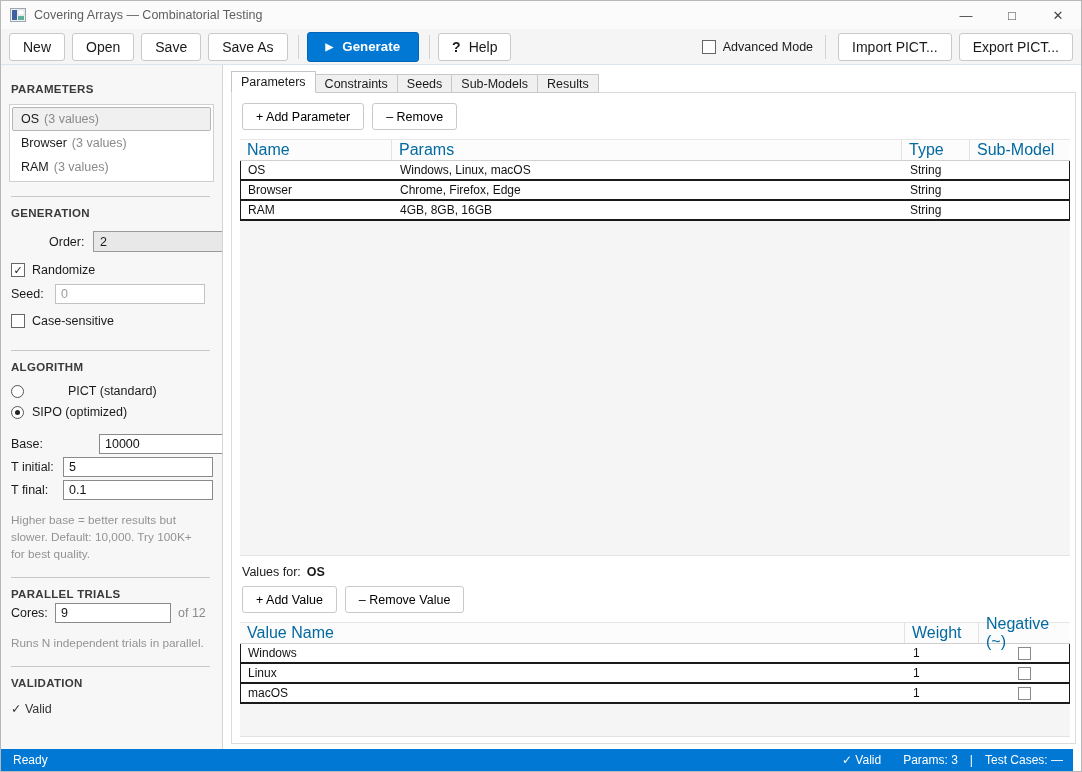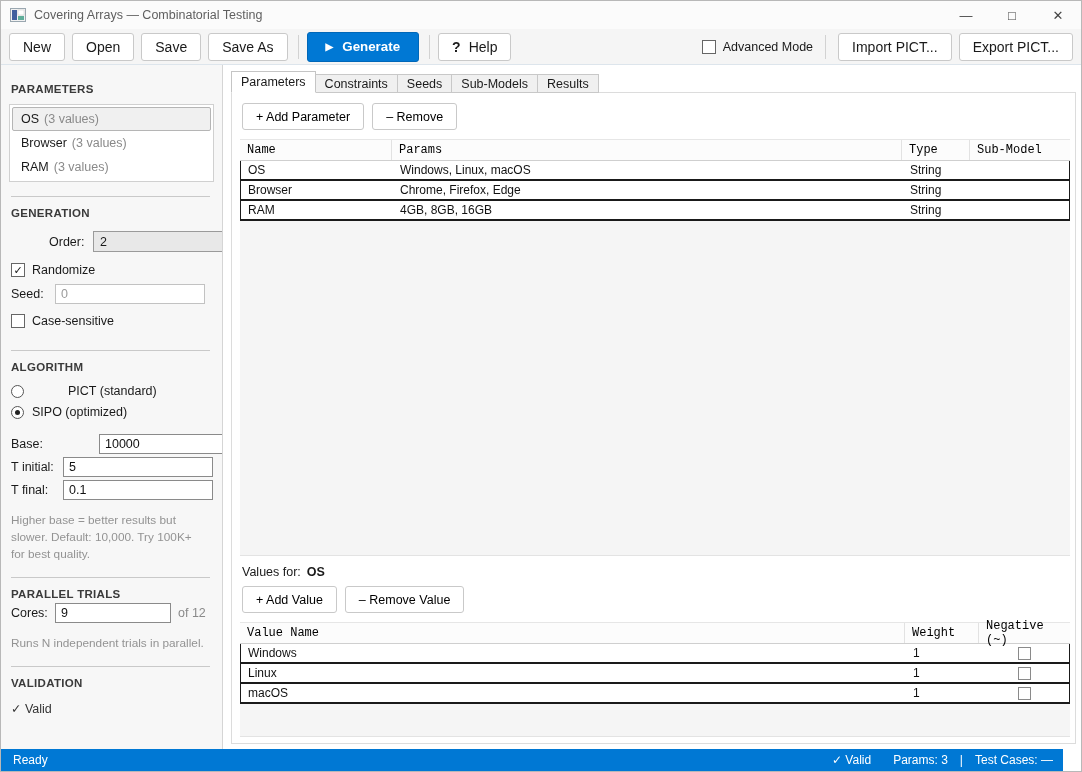--- a/index.html
+++ b/index.html
@@ -55,37 +55,37 @@
   .tab { height:19px; padding:0 9px; display:flex; align-items:center; font-size:12.5px; background:#f0f0f0; border:1px solid #c8c8c8; border-left:none; color:#1a1a1a; }
   .tab:first-child { border-left:1px solid #c8c8c8; }
   .tab.active { background:#fff; height:22px; border:1px solid #c5c5c5; border-bottom:1px solid #fff; position:relative; z-index:3; }
   .tabpage { position:absolute; top:27px; left:0; width:845px; bottom:5px; border:1px solid #dcdcdc; background:#fff; }
   .btn-row { position:absolute; left:10px; display:flex; }
   .page-btn { height:27px; padding:0 13px; background:#fff; border:1px solid #c9c9c9; border-radius:3px; margin-right:8px; display:flex; align-items:center; font-size:12.5px; }
 
   
   .grid { position:absolute; left:8px; width:830px; background:#f5f5f5; border-bottom:1px solid #e3e3e3; }
   .grid-header { display:flex; height:22px; background:#fcfcfc; border-top:1px solid #e6e6e6; border-bottom:1px solid #cfcfcf; }
-  .ghc { display:flex; align-items:center; padding-left:7px; font-size:12px; color:#000000; border-right:1px solid #e2e2e2;font-family:Liberation Mono, monospace; }
+  .ghc { display:flex; align-items:center; padding-left:7px; font-size:16px; color:#0369a1; border-right:1px solid #e2e2e2; }
   .grid-rows { border-left:1px solid #1a1a1a; border-right:1px solid #1a1a1a; background:#fff; }
   .grow { display:flex; height:20px; border-bottom:2px solid #1a1a1a; background:#fff; }
   .gc { display:flex; align-items:center; padding-left:7px; font-size:12px; color:#111; overflow:hidden; white-space:nowrap; }
   .gc.center { justify-content:center; padding-left:0; }
   .neg-box { width:13px; height:13px; border:1px solid #8a8a8a; background:#fff; }
   .grid-filler { background:#f5f5f5; }
   
   .t1c0{width:152px;} .t1c1{width:510px;} .t1c2{width:68px;} .t1c3{flex:1; border-right:none;}
   
   .t2c0{width:665px;} .t2c1{width:74px;} .t2c2{flex:1; border-right:none;}
 
   .values-for { position:absolute; left:10px; top:472px; display:flex; align-items:center; }
   .values-for b { margin-left:6px; }
 
   
-  .statusbar { position:absolute; left:0; right:18px; bottom:0; height:22px; background:#0078d4; color:#fff; display:flex; align-items:center; font-size:12px; padding:0 10px 0 12px; }
+  .statusbar { position:absolute; left:0; right:8px; bottom:0; height:22px; background:#0078d4; color:#fff; display:flex; align-items:center; font-size:12px; padding:0 10px 0 12px; }
   .sb-right { margin-left:auto; display:flex; align-items:center; }
   .sb-item { margin-left:22px; }
   .sb-pipe { margin-left:12px; }
   .sb-pipe + .sb-item { margin-left:12px; }
 </style>
 </head>
 <body>
 
 <div class="window">
 

